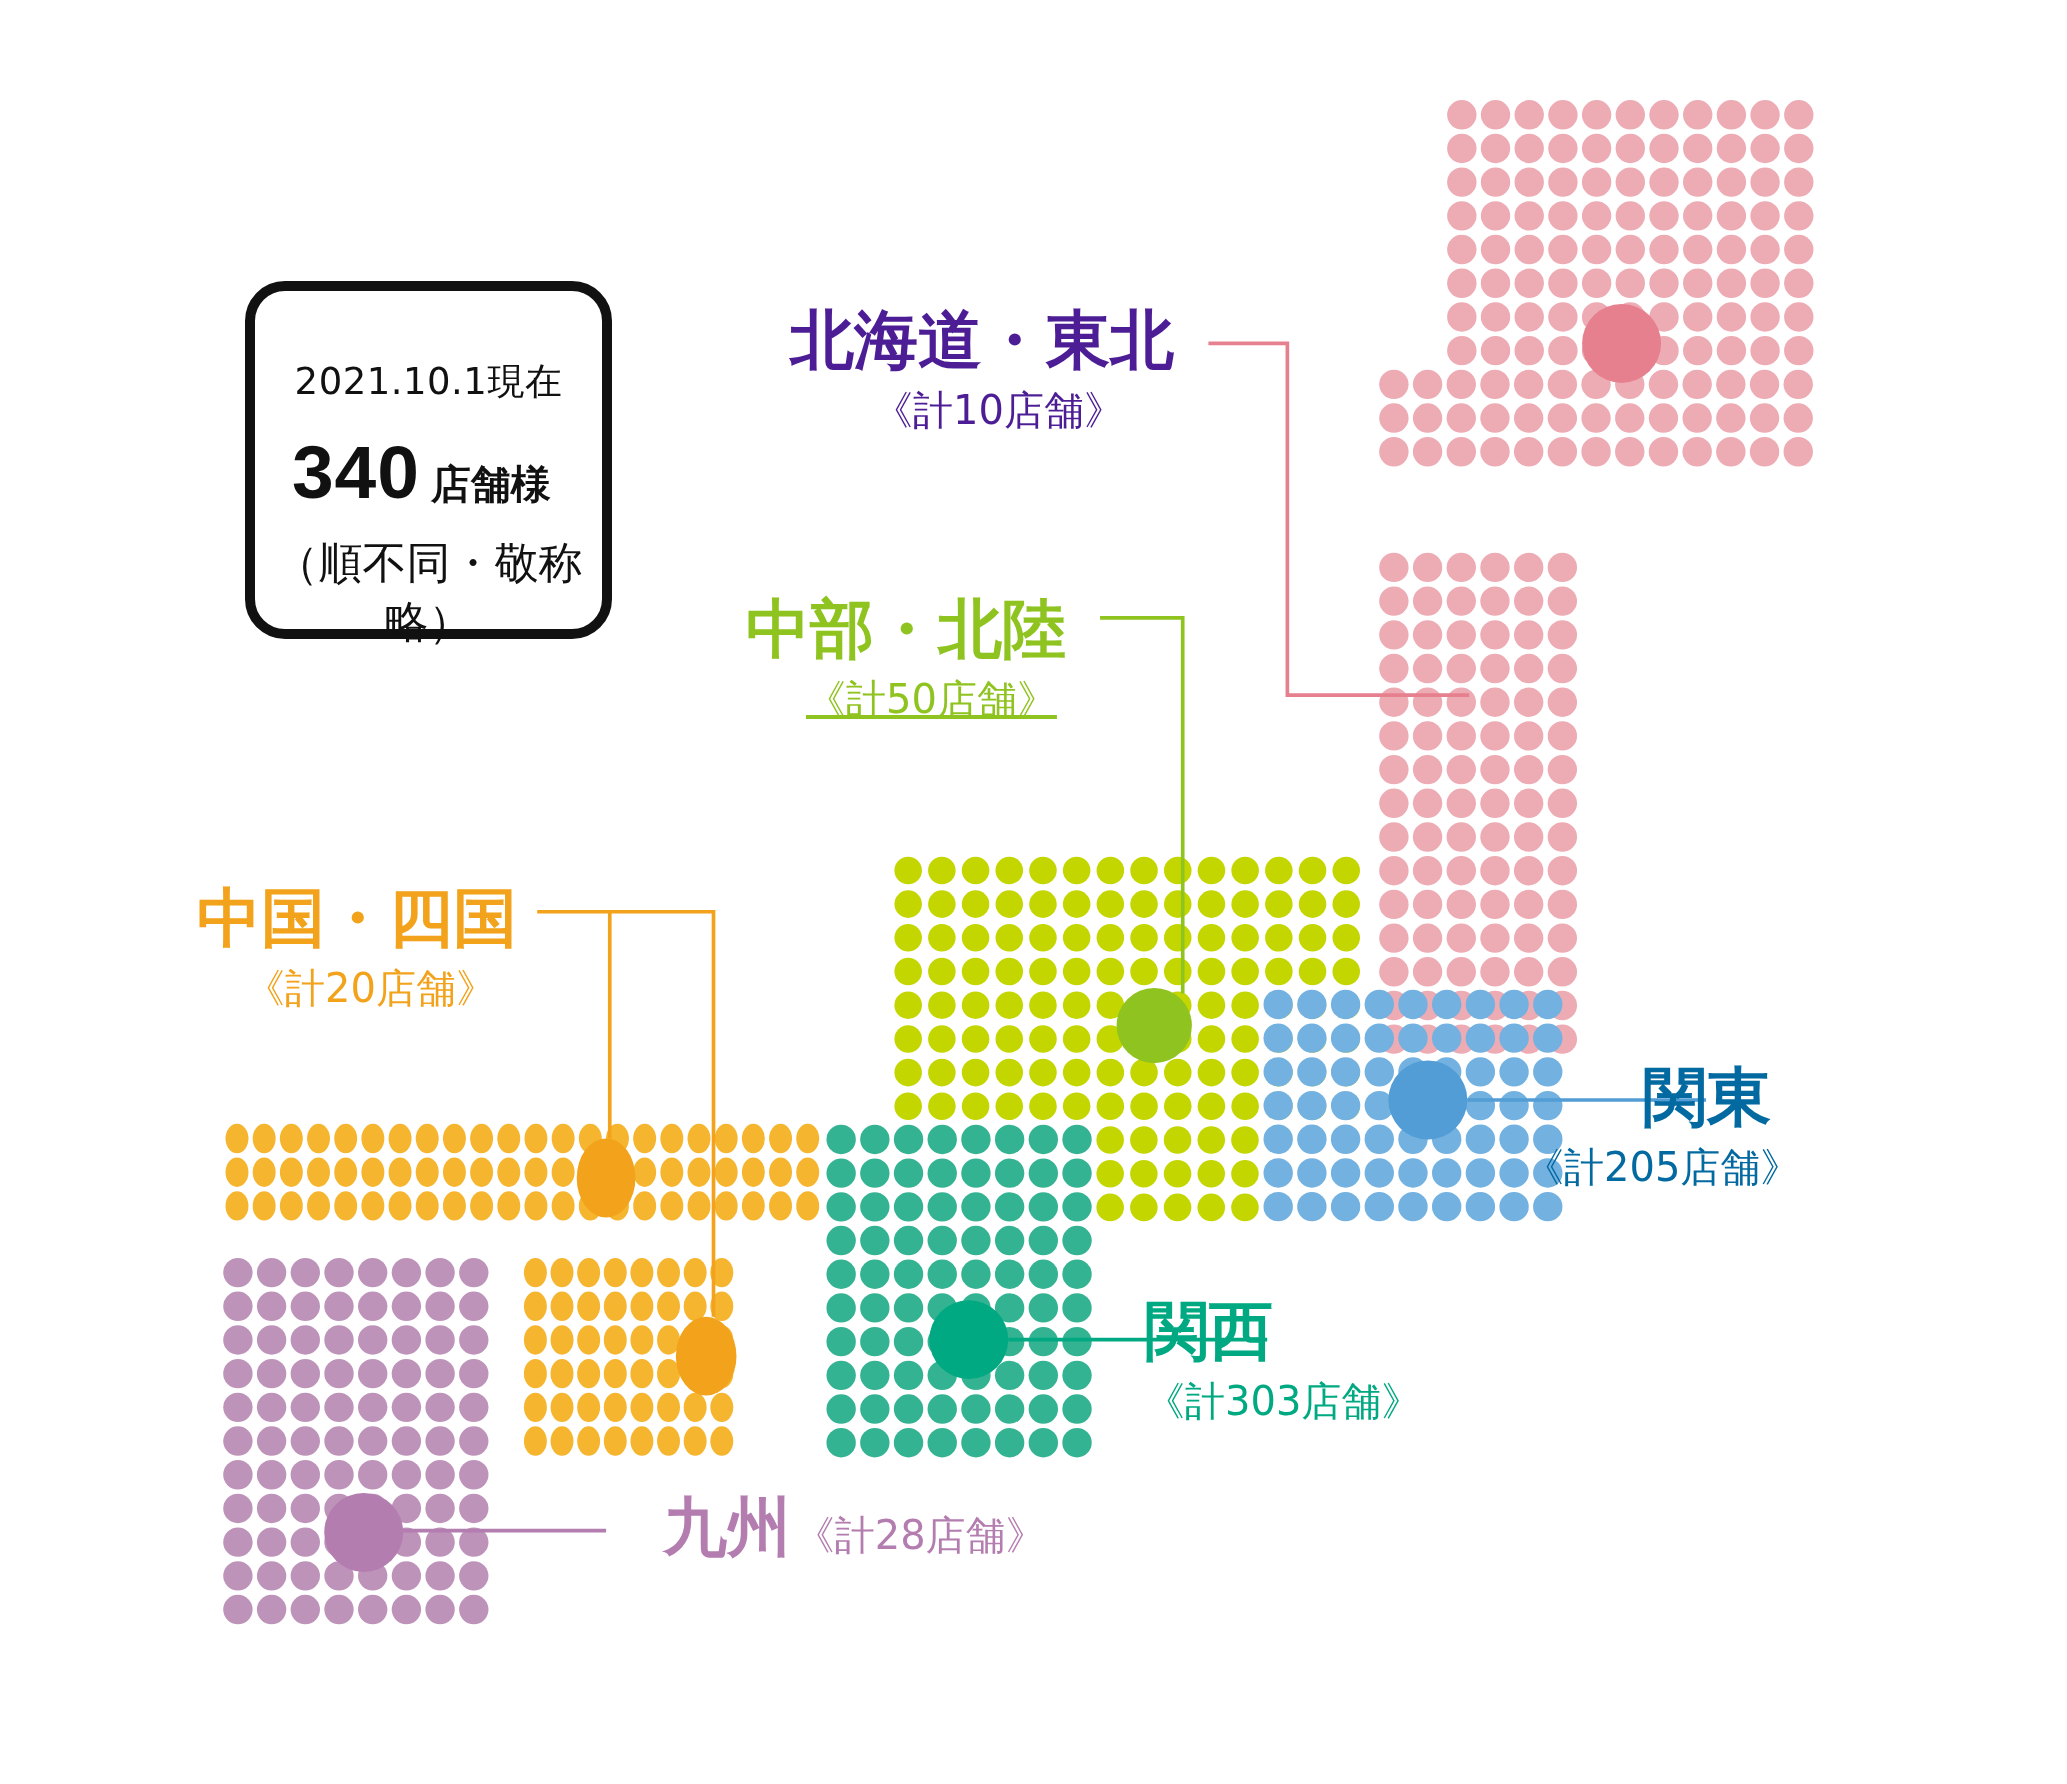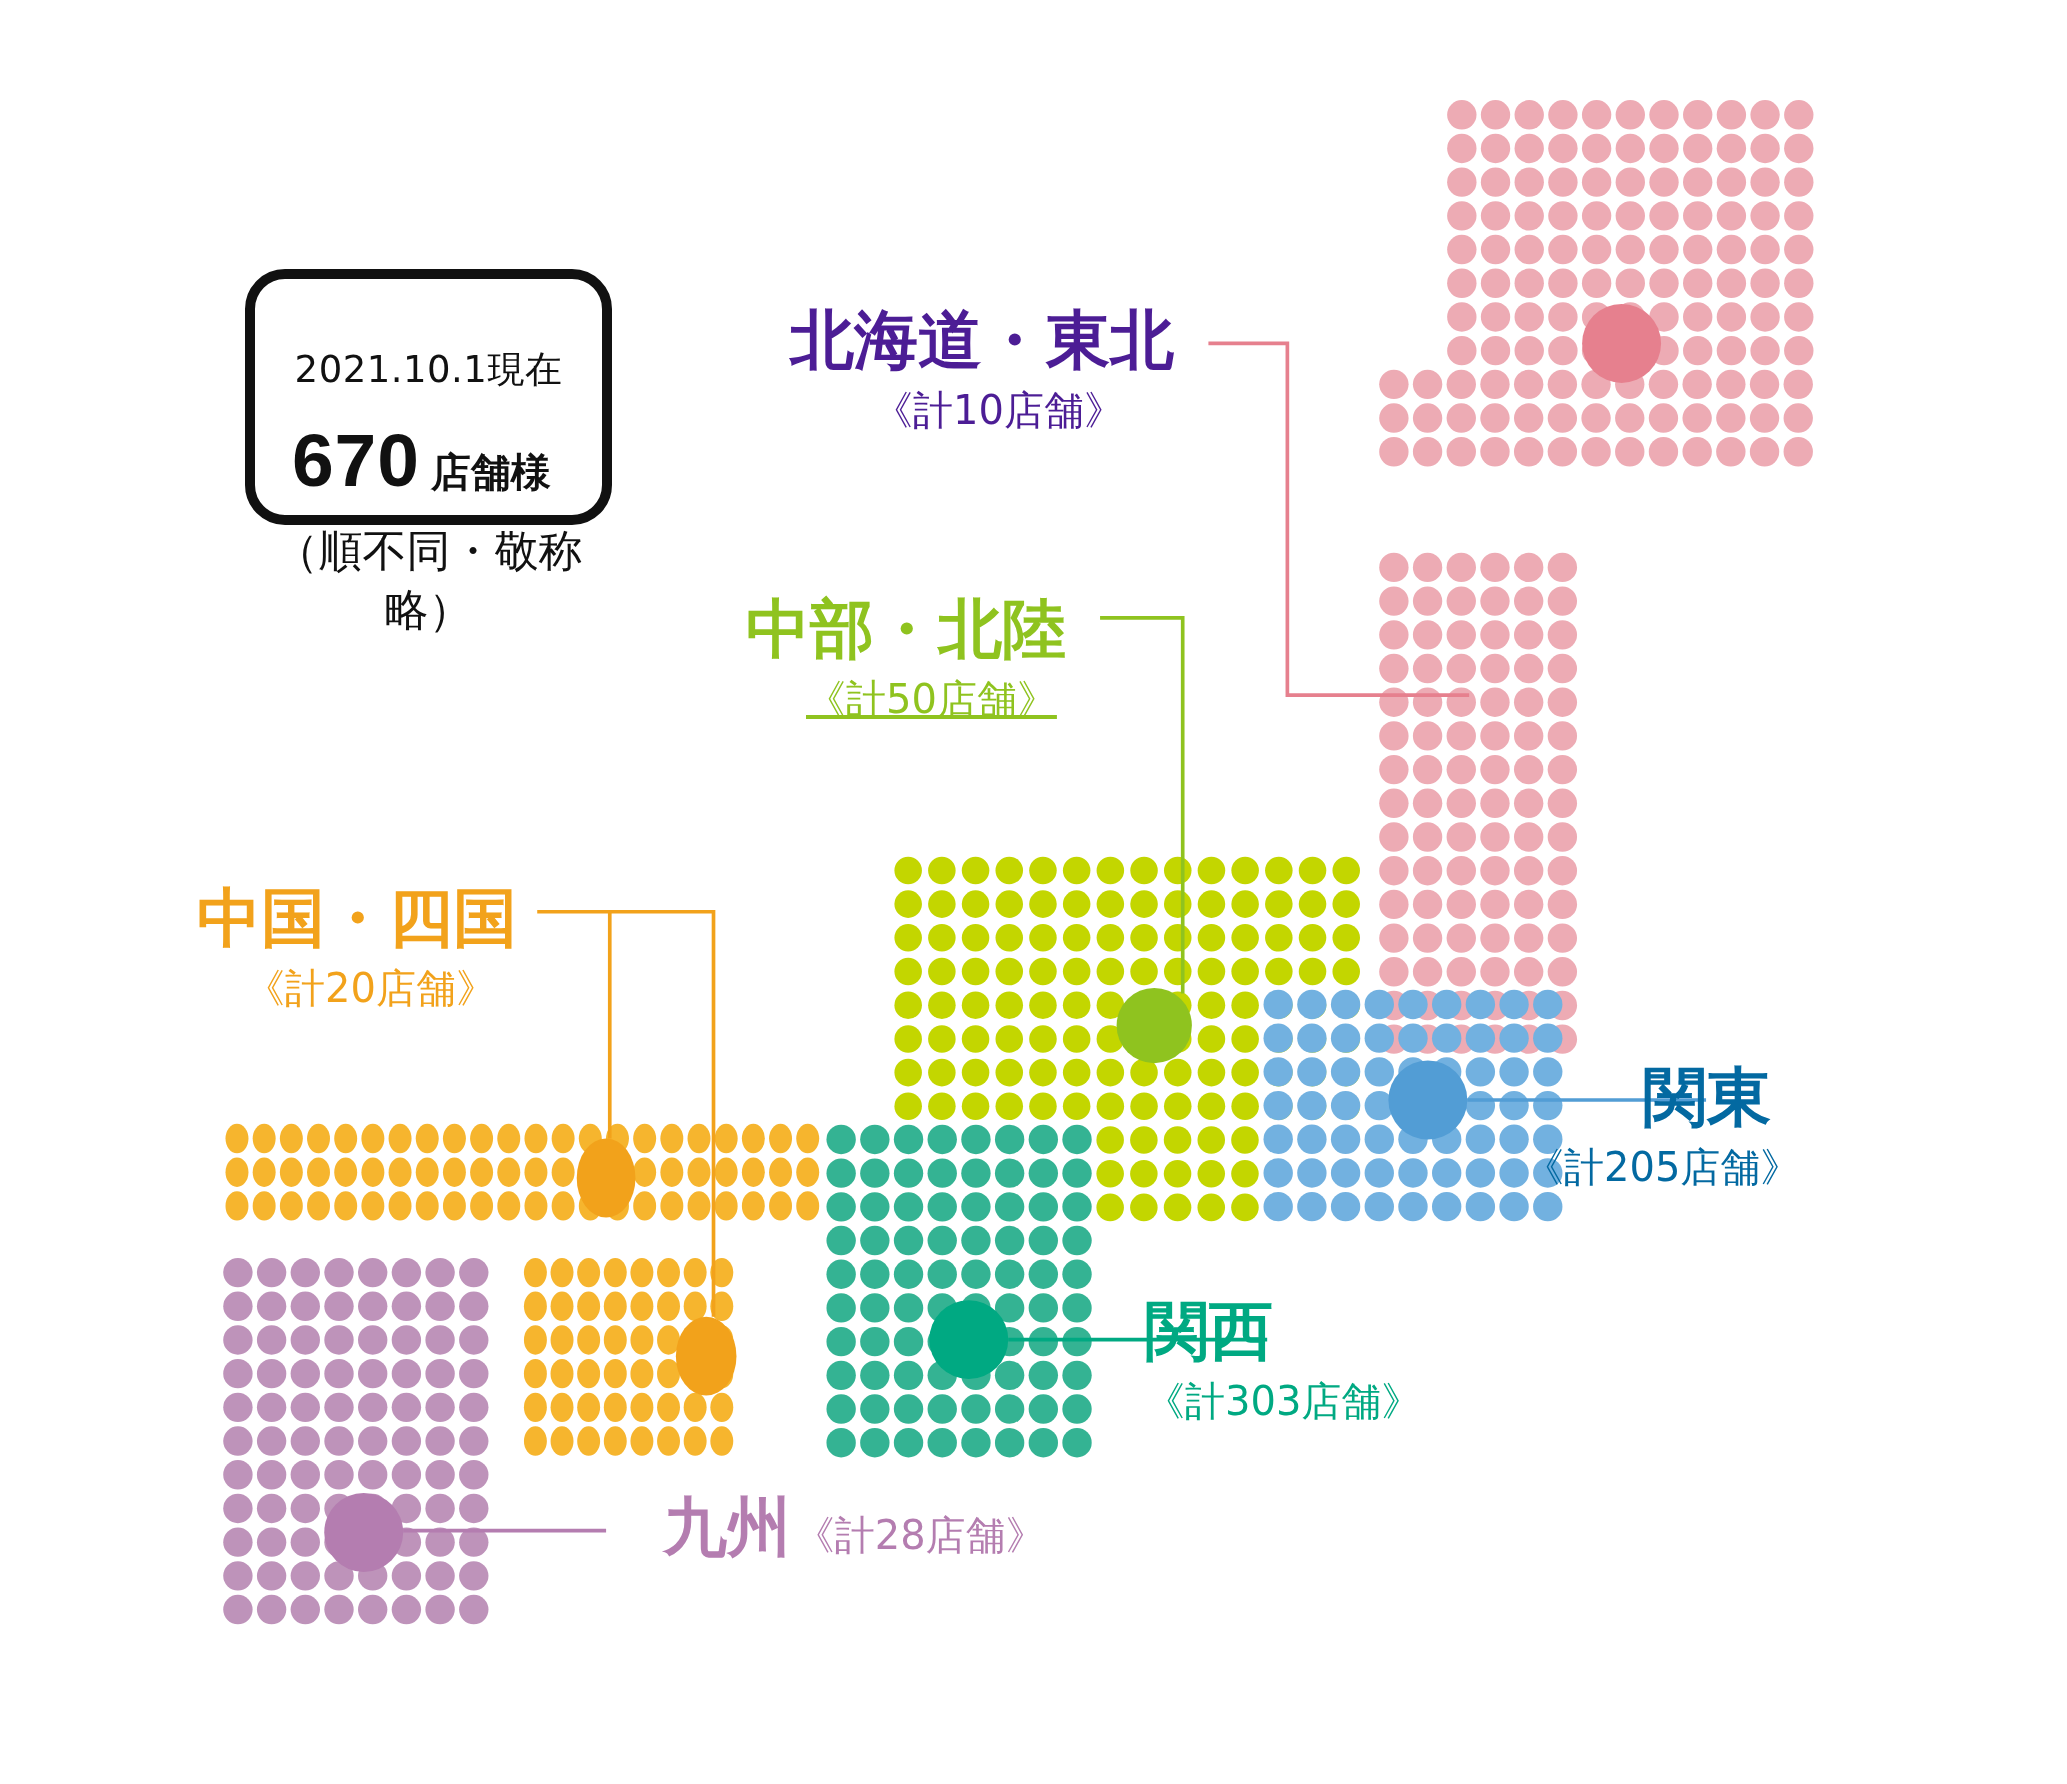--- a/index.html
+++ b/index.html
@@ -1,18 +1,18 @@
 <!DOCTYPE html>
 <html style="font-size:14.7px"><head>
 <meta charset="utf-8">
 <style>
   html,body{margin:0;padding:0;background:#ffffff;}
   body{width:2067px;height:1784px;position:relative;overflow:hidden;font-family:"DejaVu Sans","Liberation Sans",sans-serif;}
   #viz{position:absolute;left:0;top:0;width:2067px;height:1784px;}
-  .info-box{position:absolute;left:245px;top:269px;width:367px;height:256px;border:10px solid #111;border-radius:40px;box-sizing:border-box;background:#fff;}
+  .info-box{position:absolute;left:245px;top:281px;width:367px;height:358px;border:10px solid #111;border-radius:40px;box-sizing:border-box;background:#fff;}
   .info-date{position:absolute;left:0;right:0;top:66px;text-align:center;font-size:37px;color:#111;letter-spacing:0.5px;}
   .info-total{position:absolute;left:37px;right:0;top:138px;white-space:nowrap;color:#111;}
   .info-total .num{font-size:75px;font-weight:bold;font-family:"Liberation Sans",sans-serif;letter-spacing:0.9px;}
   .info-total .unit{font-size:40px;font-weight:bold;margin-left:11px;}
   .info-note{position:absolute;left:0;right:0;top:243px;text-align:center;font-size:44px;color:#111;}
   .region-label{position:absolute;white-space:nowrap;}
   .region-name{font-weight:bold;font-size:64px;line-height:1;display:block;}
   .region-count{font-size:40px;line-height:1;display:block;margin-top:18.4px;}
   .inline .region-name,.inline .region-count{display:inline-block;vertical-align:baseline;}
   .inline .region-count{margin-top:0;margin-left:3.7px;}
@@ -728,21 +728,21 @@
       <circle cx="1055" cy="1459" r="43" fill="#00A982"></circle>
       <ellipse cx="660" cy="1283" rx="32" ry="43" fill="#F2A21B"></ellipse>
       <ellipse cx="769" cy="1477" rx="33" ry="43" fill="#F2A21B"></ellipse>
       <circle cx="396" cy="1669" r="43" fill="#B47DB0"></circle>
     </g>
 </svg>
 
 <div class="info-box">
   <div class="info-date">2021.10.1現在</div>
   <div class="info-total">
-    <span class="num">670</span><span class="unit">店舗様</span>
+    <span class="num">340</span><span class="unit">店舗様</span>
   </div>
   <div class="info-note">（順不同・敬称略）</div>
 </div>
 
 <div class="region-label" style="left:790px;top:308px;color:#4c1d95;">
   <span class="region-name">北海道・東北</span>
   <span class="region-count" style="margin-left:83px;">《計10店舗》</span>
 </div>
 
 <div class="region-label" style="left:746px;top:597px;color:#8FC31F;">

